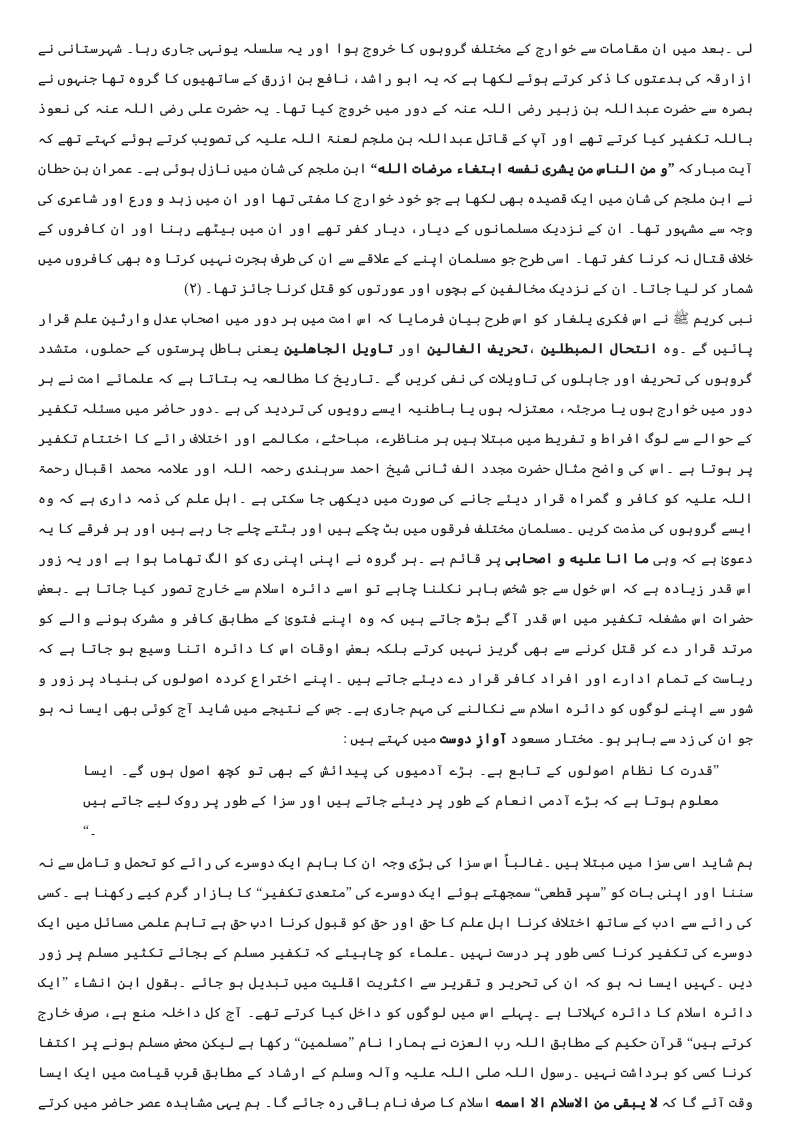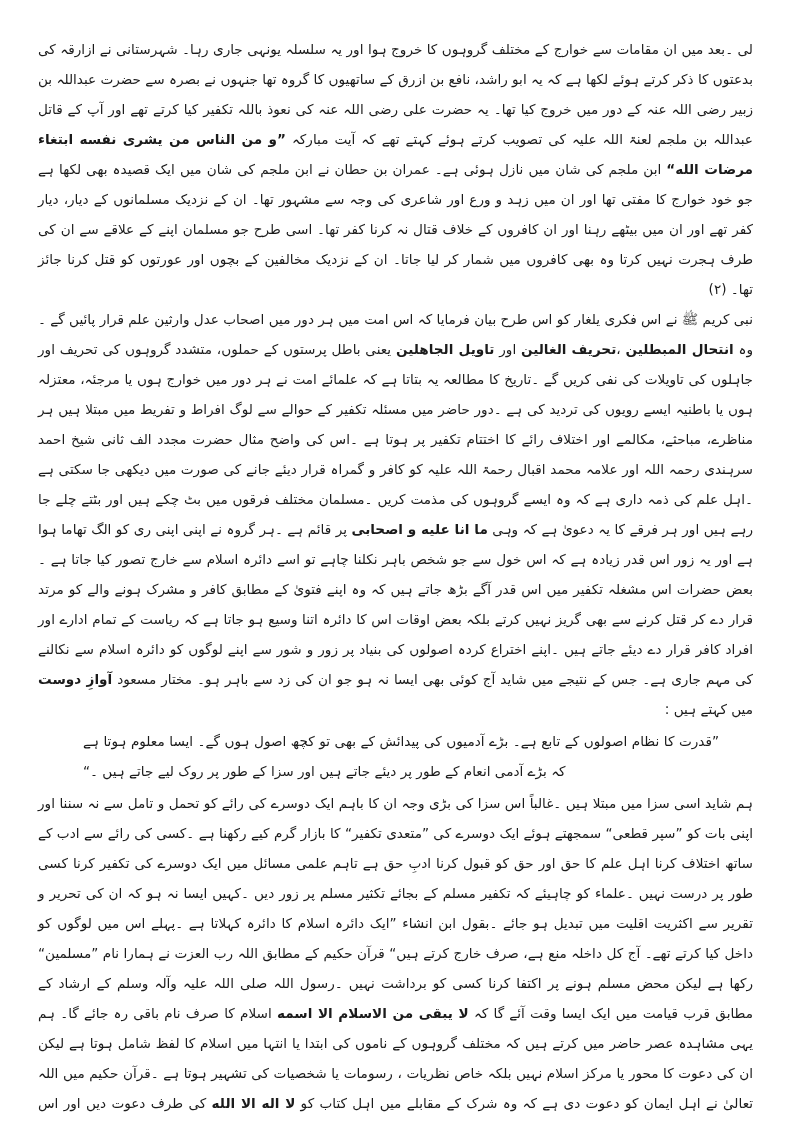--- a/index.html
+++ b/index.html
@@ -7,20 +7,21 @@
     width:793px;height:1122px;
     background:#f2f2f2;
     font-family:"DejaVu Sans",sans-serif;
   }
   .page{
     width:793px;height:1122px;
     background:#ffffff;
     box-sizing:border-box;
     padding:34px 40px 0 38px;
     overflow:hidden;
+    font-family:Liberation Serif, serif;
   }
   .content{
     direction:rtl;
     color:#1b1b1b;
     font-size:13.6px;
     line-height:30px;
     text-align:justify;
   }
   .para{margin:0;}
   .para.body{text-align:justify;}

